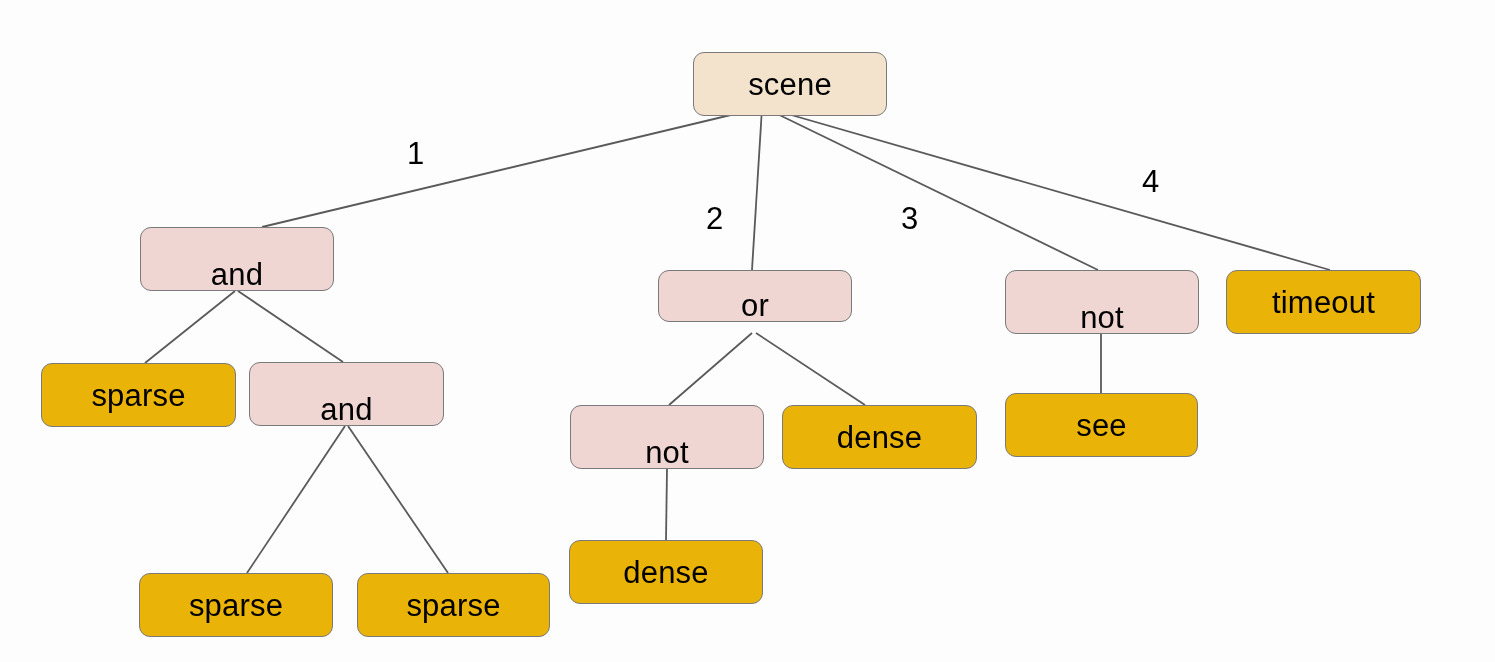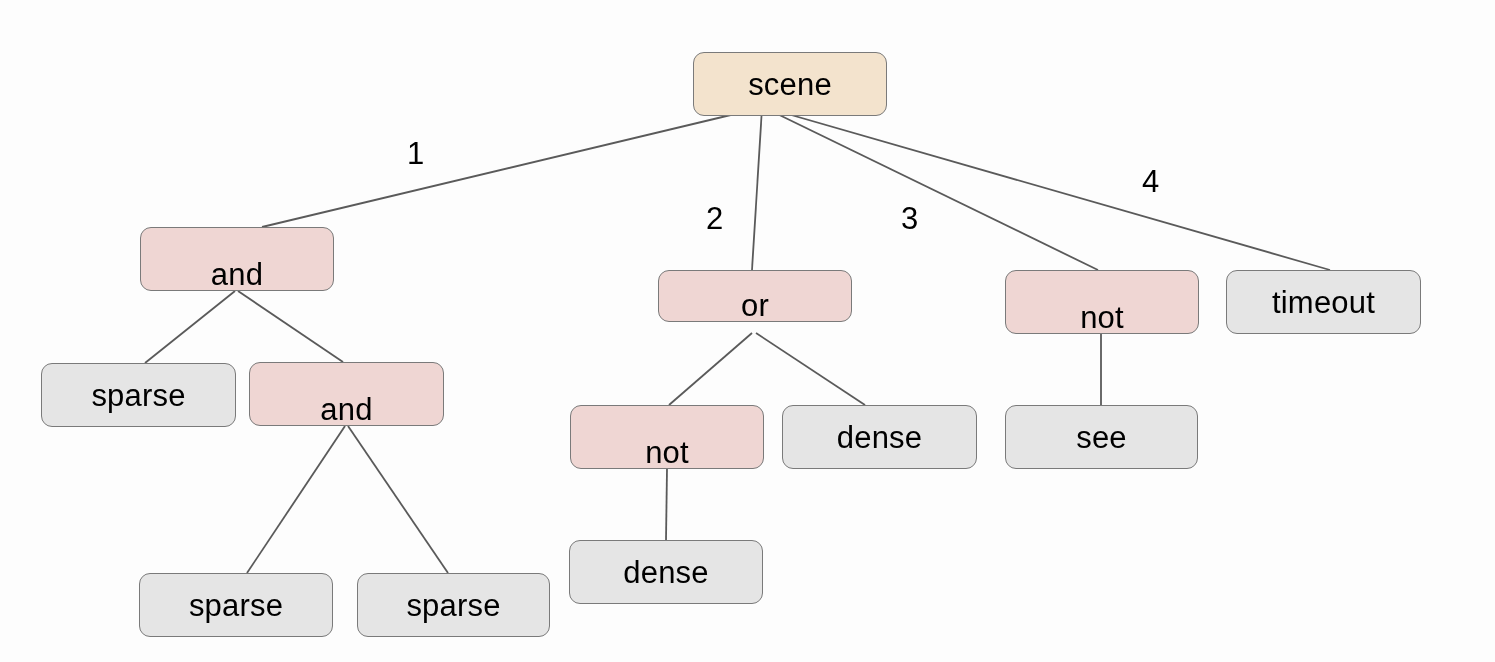--- a/index.html
+++ b/index.html
@@ -34,21 +34,21 @@
     align-items: center;
     justify-content: center;
     color: #000000;
     font-size: 31px;
     line-height: 1;
     letter-spacing: 0.2px;
     white-space: nowrap;
   }
   .node.root  { background: #f3e3cd; }
   .node.op    { background: #efd6d3; align-items: flex-end; }
-  .node.leaf  { background: #e5e5e5; }
+  .node.leaf  { background: #eab308; }
   .edge-label {
     position: absolute;
     font-size: 31px;
     color: #000000;
     line-height: 1;
     white-space: nowrap;
   }
 </style>
 </head>
 <body>
@@ -91,21 +91,21 @@
       </div>
       <div class="node op" style="left: 249px; top: 362px; width: 195px; height: 64px;">
         <span>and</span>
       </div>
       <div class="node op" style="left: 570px; top: 405px; width: 194px; height: 64px;">
         <span>not</span>
       </div>
       <div class="node leaf" style="left: 782px; top: 405px; width: 195px; height: 64px;">
         <span>dense</span>
       </div>
-      <div class="node leaf" style="left: 1005px; top: 405px; width: 193px; height: 64px;">
+      <div class="node leaf" style="left: 1005px; top: 393px; width: 193px; height: 64px;">
         <span>see</span>
       </div>
       <div class="node leaf" style="left: 569px; top: 540px; width: 194px; height: 64px;">
         <span>dense</span>
       </div>
       <div class="node leaf" style="left: 139px; top: 573px; width: 194px; height: 64px;">
         <span>sparse</span>
       </div>
       <div class="node leaf" style="left: 357px; top: 573px; width: 193px; height: 64px;">
         <span>sparse</span>

